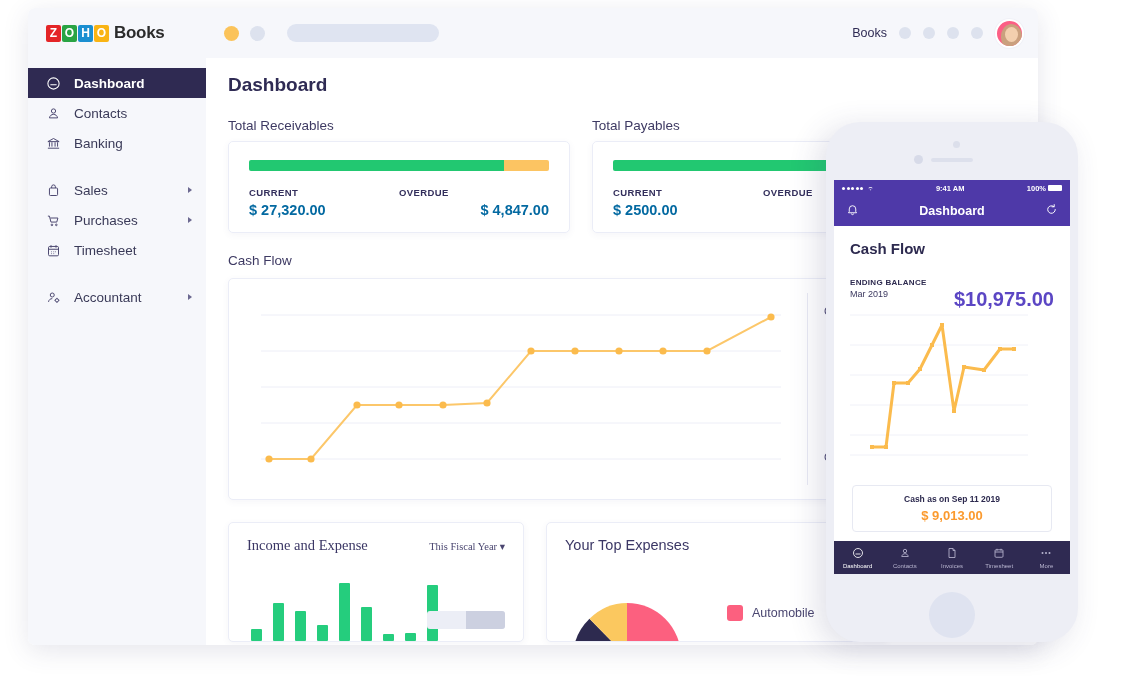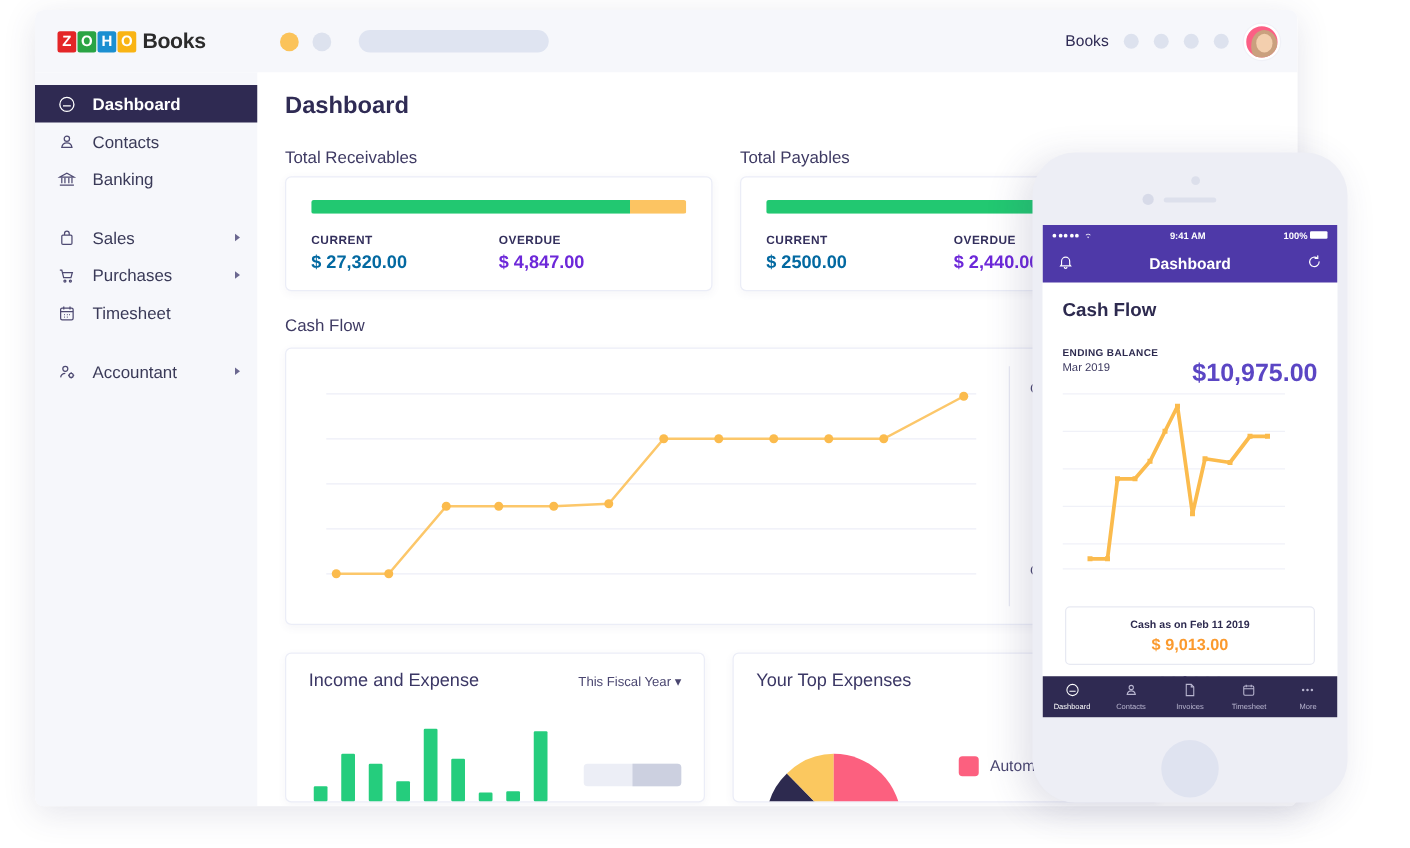--- a/index.html
+++ b/index.html
@@ -81,30 +81,30 @@
   }
   .card-rec { width: 342px; height: 92px; padding: 18px 20px 0 20px; }
   .progress { height: 11px; border-radius: 2px; display: flex; overflow: hidden; }
   .p-green { background: #22c871; }
   .p-amber { background: #fcc462; }
   .amounts { display: flex; margin-top: 16px; }
   .amt-block { width: 160px; }
   .amt-k { font-size: 9.5px; font-weight: 700; color: #332f5c; letter-spacing: .4px; }
   .amt-v { font-size: 14.5px; font-weight: 700; margin-top: 4px; }
   .amt-v.green { color: #0369a1; }
-  .amt-v.amber { color: #6d28d9; }
+  .amt-v.amber { color: #0369a1; text-align: right; }
 
   .cashflow-card { width: 706px; height: 222px; margin-top: 10px; position: relative; }
   .cf-plot { position: absolute; left: 18px; top: 18px; width: 548px; height: 186px; }
   .cf-right { position: absolute; left: 578px; top: 14px; width: 120px; height: 192px; border-left: 1px solid #e8e9f3; padding-left: 16px; }
   .cf-lab { font-size: 11px; color: #4a4670; position: absolute; white-space: nowrap; }
 
   .bottom-row { display: flex; gap: 22px; margin-top: 22px; }
   .bcard { height: 120px; background:#fff; border:1px solid #ebedf7; border-radius:5px; box-shadow:0 2px 7px rgba(90,90,140,.06); padding: 14px 18px 0 18px; position: relative; }
-  .bcard.income { width: 336px; }
+  .bcard.income { width: 296px; font-family: Liberation Serif, serif; }
   .bcard.expenses { width: 342px; }
   .bcard-head { display:flex; align-items:center; justify-content: space-between; }
   .bcard-title { font-size: 14.5px; color:#3b3765; }
   .bcard-filter { font-size: 10.5px; color:#4a4670; }
   .bars { position:absolute; left:22px; bottom:0; display:flex; align-items:flex-end; gap:11px; height:46px; }
   .bar { width: 11px; background: #25cd7d; border-radius: 1px; }
   .toggle-pill { position:absolute; right:18px; bottom:12px; width:78px; height:18px; border-radius:3px; background:#eceef6; display:flex; }
   .toggle-pill i { display:block; width:50%; height:100%; }
   .toggle-pill i.on { background:#ccd0e0; border-radius:0 3px 3px 0; }
 
@@ -463,21 +463,21 @@
                 <rect x="102" y="102" width="4" height="4"></rect>
               <rect x="112" y="58" width="4" height="4"></rect>
                 <rect x="132" y="61" width="4" height="4"></rect>
               <rect x="148" y="40" width="4" height="4"></rect>
                 <rect x="162" y="40" width="4" height="4"></rect>
             </g>
           </svg>
         </div>
 
         <div class="ph-cashcard">
-          <div class="ph-cc-t">Cash as on  Feb 11 2019</div>
+          <div class="ph-cc-t">Cash as on  Sep 11 2019</div>
           <div class="ph-cc-v">$ 9,013.00</div>
         </div>
 
         <div class="ph-dots">
           <i></i>
           <i></i>
           <i class="on"></i>
           <i></i>
           <i></i>
           <i></i>

